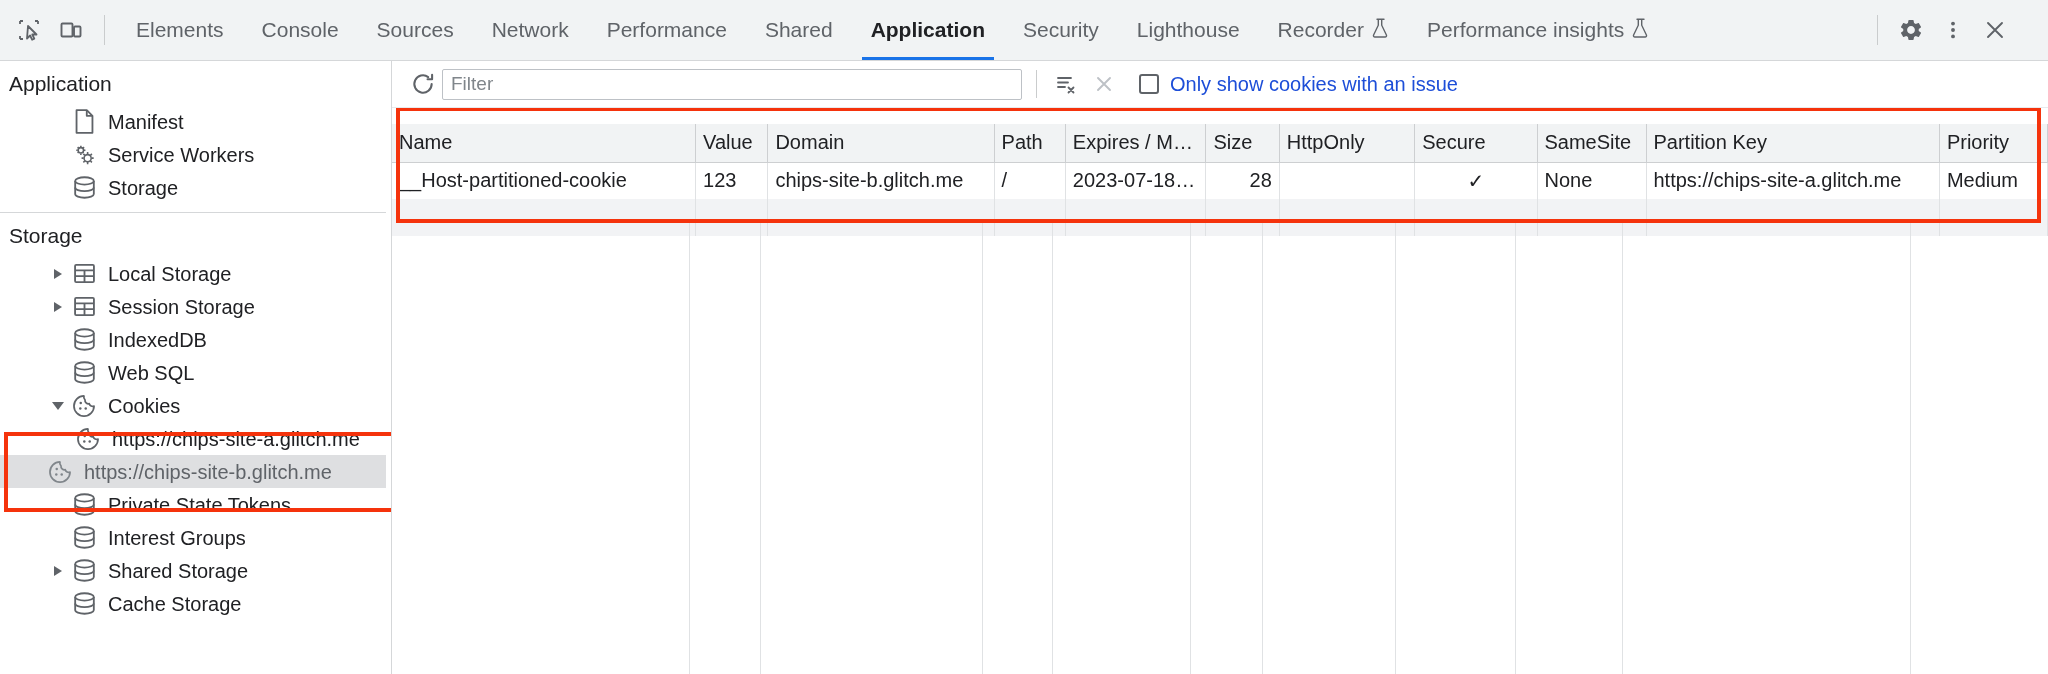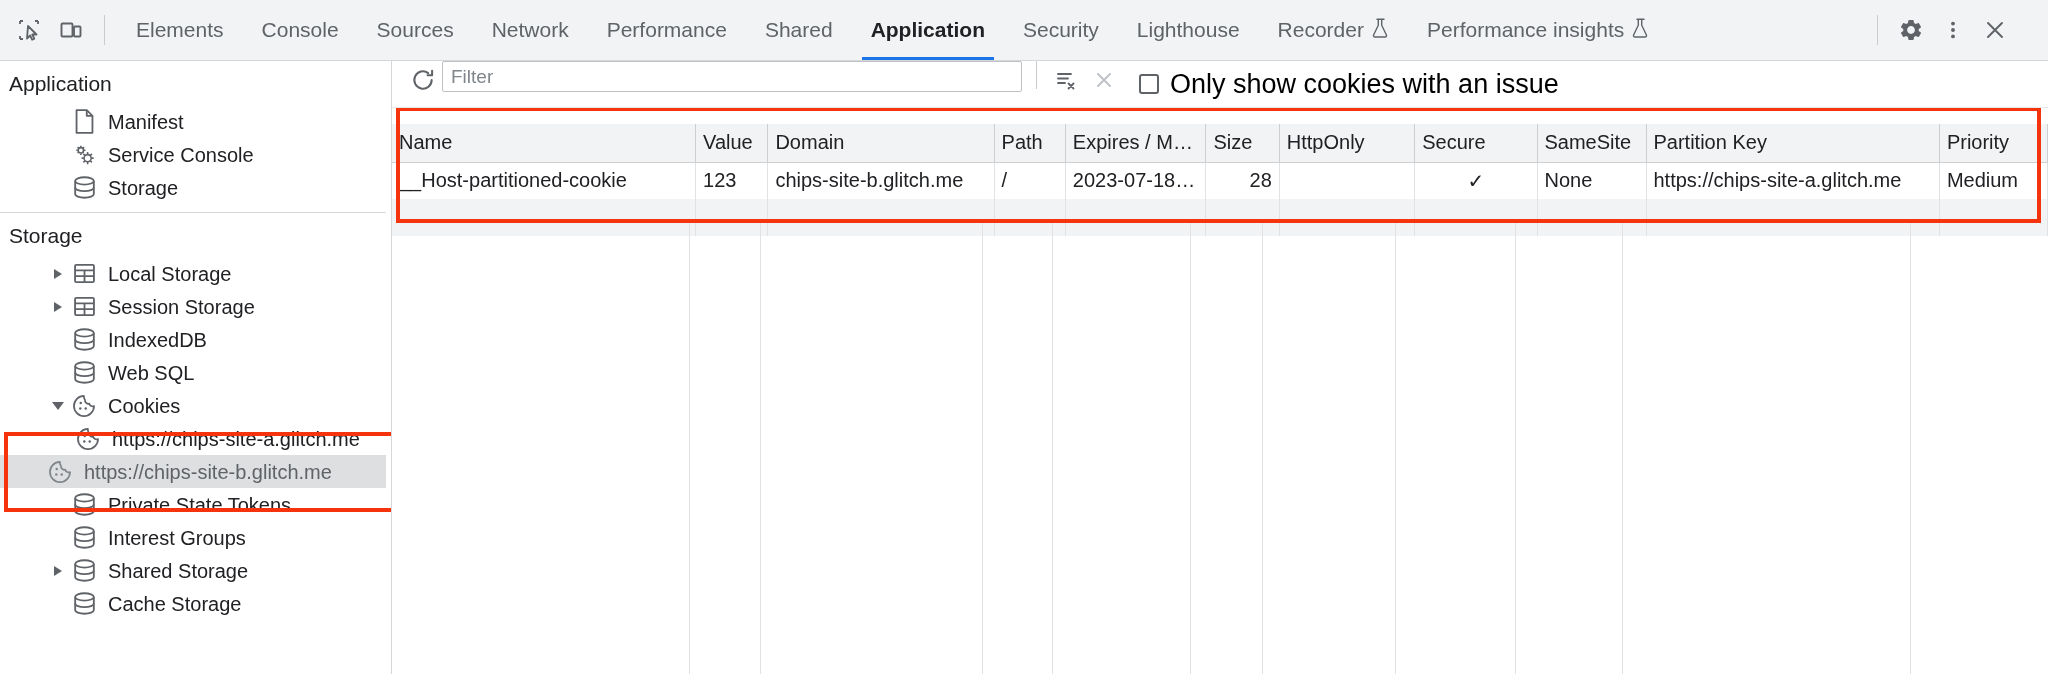--- a/index.html
+++ b/index.html
@@ -158,20 +158,21 @@
     min-width: 0;
     display: flex;
     flex-direction: column;
     background: #ffffff;
     position: relative;
   }
   .filter-bar {
     height: 47px;
     flex: 0 0 47px;
     display: flex;
+    align-items: center;
     padding: 0 18px 0 12px;
     background: #ffffff;
     border-bottom: 1px solid #e8eaed;
   }
   .filter-input {
     flex: 0 0 580px;
     height: 31px;
     border: 1px solid #bdc1c6;
     border-radius: 2px;
     background: #ffffff;
@@ -196,22 +197,22 @@
     align-items: center;
     justify-content: center;
     flex: 0 0 auto;
     cursor: pointer;
   }
   .chk-wrap {
     display: flex;
     align-items: center;
     gap: 11px;
     margin-left: 16px;
-    font-size: 27px;
-    color: #000000;
+    font-size: 20px;
+    color: #1d4ed8;
     cursor: pointer;
     white-space: nowrap;
   }
   .chk-box {
     width: 20px; height: 20px;
     border: 2px solid #5f6368;
     border-radius: 3px;
     background: #fff;
     flex: 0 0 20px;
   }
@@ -395,21 +396,21 @@
       <span class="t-icon">
         <svg width="25" height="25" viewBox="0 0 24 24">
           <g fill="none" stroke="#5f6368" stroke-width="1.5">
             <circle cx="8.5" cy="8" r="2.6"></circle>
             <path d="M8.5 3.6v1.4M8.5 11v1.4M4.1 8h1.4M11.5 8h1.4M5.4 4.9l1 1M10.1 9.6l1 1M11.6 4.9l-1 1M6.4 9.6l-1 1"></path>
             <circle cx="15" cy="15.5" r="3.4"></circle>
             <path d="M15 9.7v2M15 19.3v2M9.2 15.5h2M18.8 15.5h2M10.9 11.4l1.4 1.4M17.7 18.2l1.4 1.4M19.1 11.4l-1.4 1.4M12.3 18.2l-1.4 1.4"></path>
           </g>
         </svg>
       </span>
-      <span class="t-label">Service Console</span>
+      <span class="t-label">Service Workers</span>
     </div>
 
     <div class="tree-row indent-1">
       <span class="twisty blank">
           <i></i>
         </span>
       <span class="t-icon">
         <svg width="25" height="23" viewBox="0 0 22 20">
           <g fill="none" stroke="#5f6368" stroke-width="1.6">
             <ellipse cx="11" cy="4.2" rx="8.2" ry="3.2"></ellipse>

